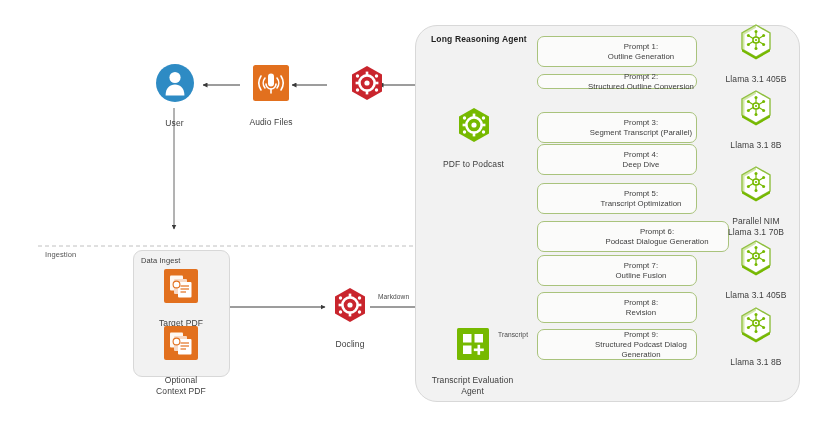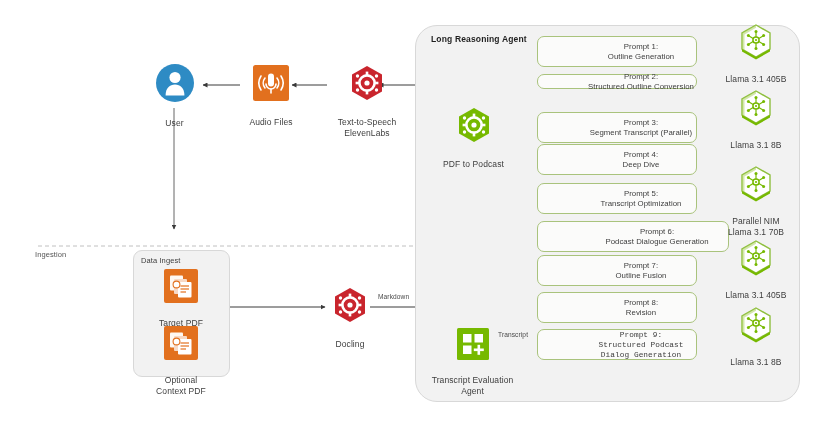--- a/index.html
+++ b/index.html
@@ -127,21 +127,21 @@
 
     <path d="M 697 344 L 714 344 Q 720 344 720 336 L 720 326" fill="none" stroke="#b5b5b5" stroke-width="1" stroke-dasharray="3,3"></path>
   </svg>
 
   <div class="panel" style="left:415px;top:25px;width:383px;height:375px;"></div>
   <div class="panel-title" style="left:431px;top:34px;">Long Reasoning Agent</div>
 
   <div class="ingest-card" style="left:133px;top:250px;width:95px;height:125px;"></div>
   <div class="ingest-title" style="left:141px;top:256px;">Data Ingest</div>
 
-  <div class="divider-label" style="left:35px;top:250px;">Ingestion</div>
+  <div class="divider-label" style="left:45px;top:250px;">Ingestion</div>
 
   <div class="prompt-box" style="left:537px;top:36px;width:160px;height:31px;">
     <span class="ptext">Prompt 1:
 Outline Generation</span>
   </div>
   <div class="prompt-box" style="left:537px;top:74px;width:160px;height:15px;">
     <span class="ptext">Prompt 2:
 Structured Outline Conversion</span>
   </div>
   <div class="prompt-box" style="left:537px;top:112px;width:160px;height:31px;">
@@ -161,21 +161,21 @@
 Podcast Dialogue Generation</span>
   </div>
   <div class="prompt-box" style="left:537px;top:255px;width:160px;height:31px;">
     <span class="ptext">Prompt 7:
 Outline Fusion</span>
   </div>
   <div class="prompt-box" style="left:537px;top:292px;width:160px;height:31px;">
     <span class="ptext">Prompt 8:
 Revision</span>
   </div>
-  <div class="prompt-box" style="left:537px;top:329px;width:160px;height:31px;font-family:Liberation Mono, monospace;">
+  <div class="prompt-box" style="left:537px;top:329px;width:160px;height:31px;">
     <span class="ptext">Prompt 9:
 Structured Podcast Dialog Generation</span>
   </div>
 
   <div class="node" style="left:152px;top:62px;width:45px;">
     <div class="icon-wrap">
       <svg width="42" height="42" viewBox="0 0 42 42" xmlns="http://www.w3.org/2000/svg">
         <circle cx="21" cy="21" r="19" fill="#2e8bc4"></circle>
         <circle cx="21" cy="15.5" r="5.6" fill="#ffffff"></circle>
         <path d="M 11.6 33.5 C 11.6 26.2 15.8 22.6 21 22.6 C 26.2 22.6 30.4 26.2 30.4 33.5 Z" fill="#ffffff"></path>
@@ -209,22 +209,20 @@
         <rect x="18.7" y="8.6" width="2.6" height="4" fill="#ffffff"></rect>
         <rect x="18.7" y="27.4" width="2.6" height="4" fill="#ffffff"></rect>
         <rect x="8.6" y="18.7" width="4" height="2.6" fill="#ffffff"></rect>
         <rect x="27.4" y="18.7" width="4" height="2.6" fill="#ffffff"></rect>
         <circle cx="10.5" cy="13" r="1.7" fill="#ffffff"></circle>
         <circle cx="29.5" cy="13" r="1.7" fill="#ffffff"></circle>
         <circle cx="10.5" cy="27" r="1.7" fill="#ffffff"></circle>
         <circle cx="29.5" cy="27" r="1.7" fill="#ffffff"></circle>
       </svg>
     </div>
-    <div class="cap">Text-to-Speech
-ElevenLabs</div>
   </div>
 
   <div class="node" style="left:327px;top:285px;width:46px;">
     <div class="icon-wrap">
       <svg width="40" height="40" viewBox="0 0 40 40" xmlns="http://www.w3.org/2000/svg">
         <polygon points="20,3 35,11.5 35,28.5 20,37 5,28.5 5,11.5" fill="#c9252d"></polygon>
         <circle cx="20" cy="20" r="7.6" fill="none" stroke="#ffffff" stroke-width="2.6"></circle>
         <circle cx="20" cy="20" r="2.6" fill="#ffffff"></circle>
         <rect x="18.7" y="8.6" width="2.6" height="4" fill="#ffffff"></rect>
         <rect x="18.7" y="27.4" width="2.6" height="4" fill="#ffffff"></rect>

